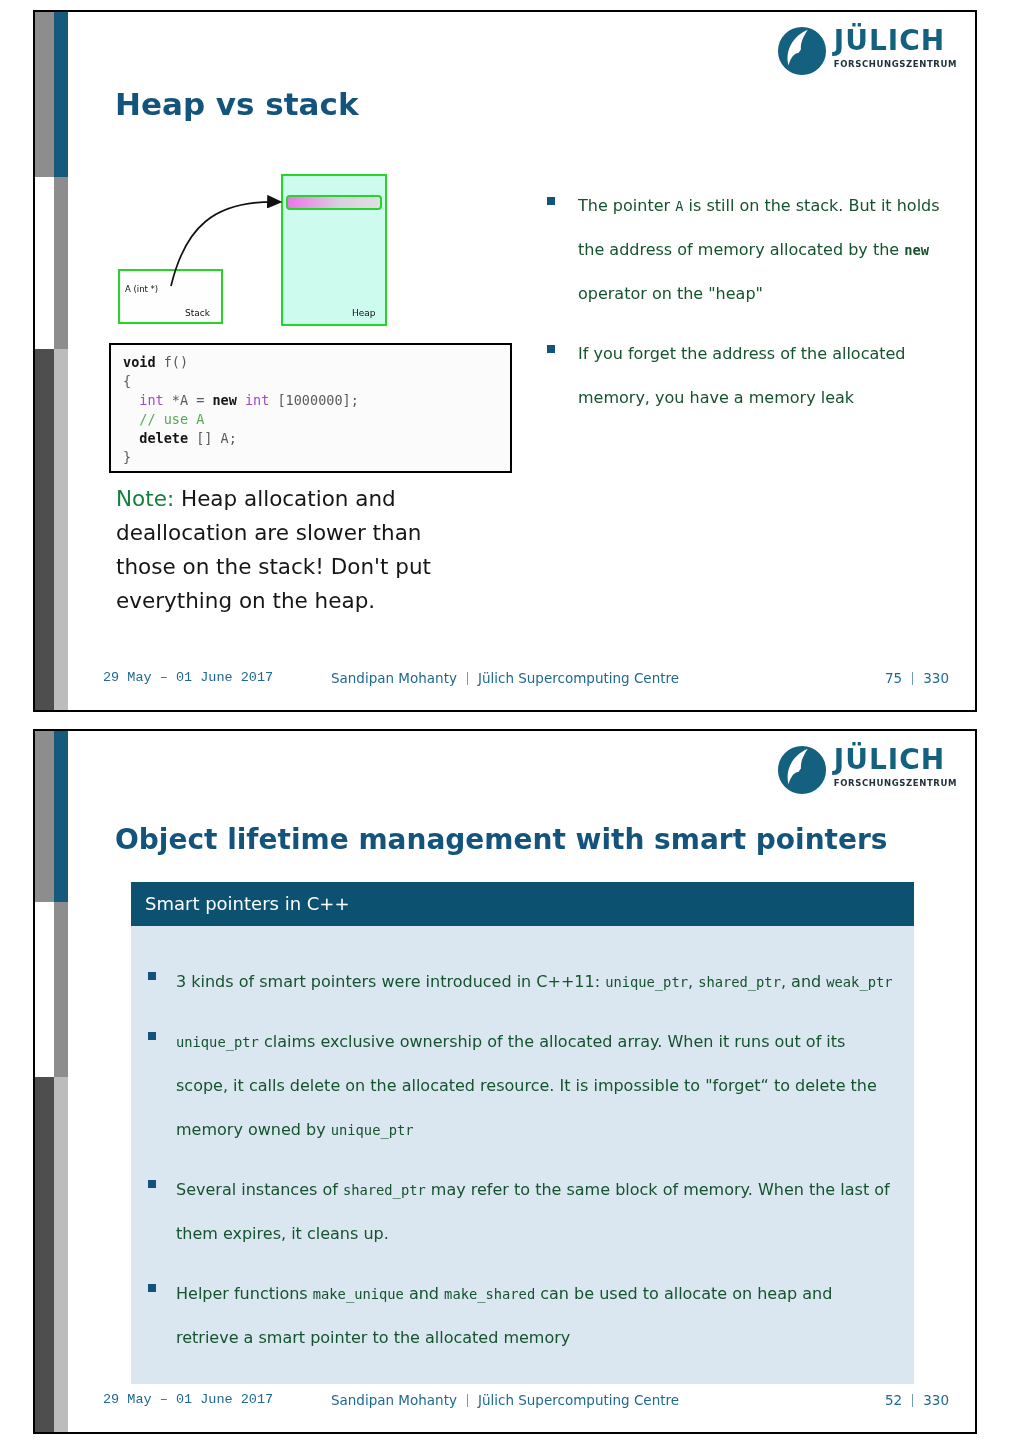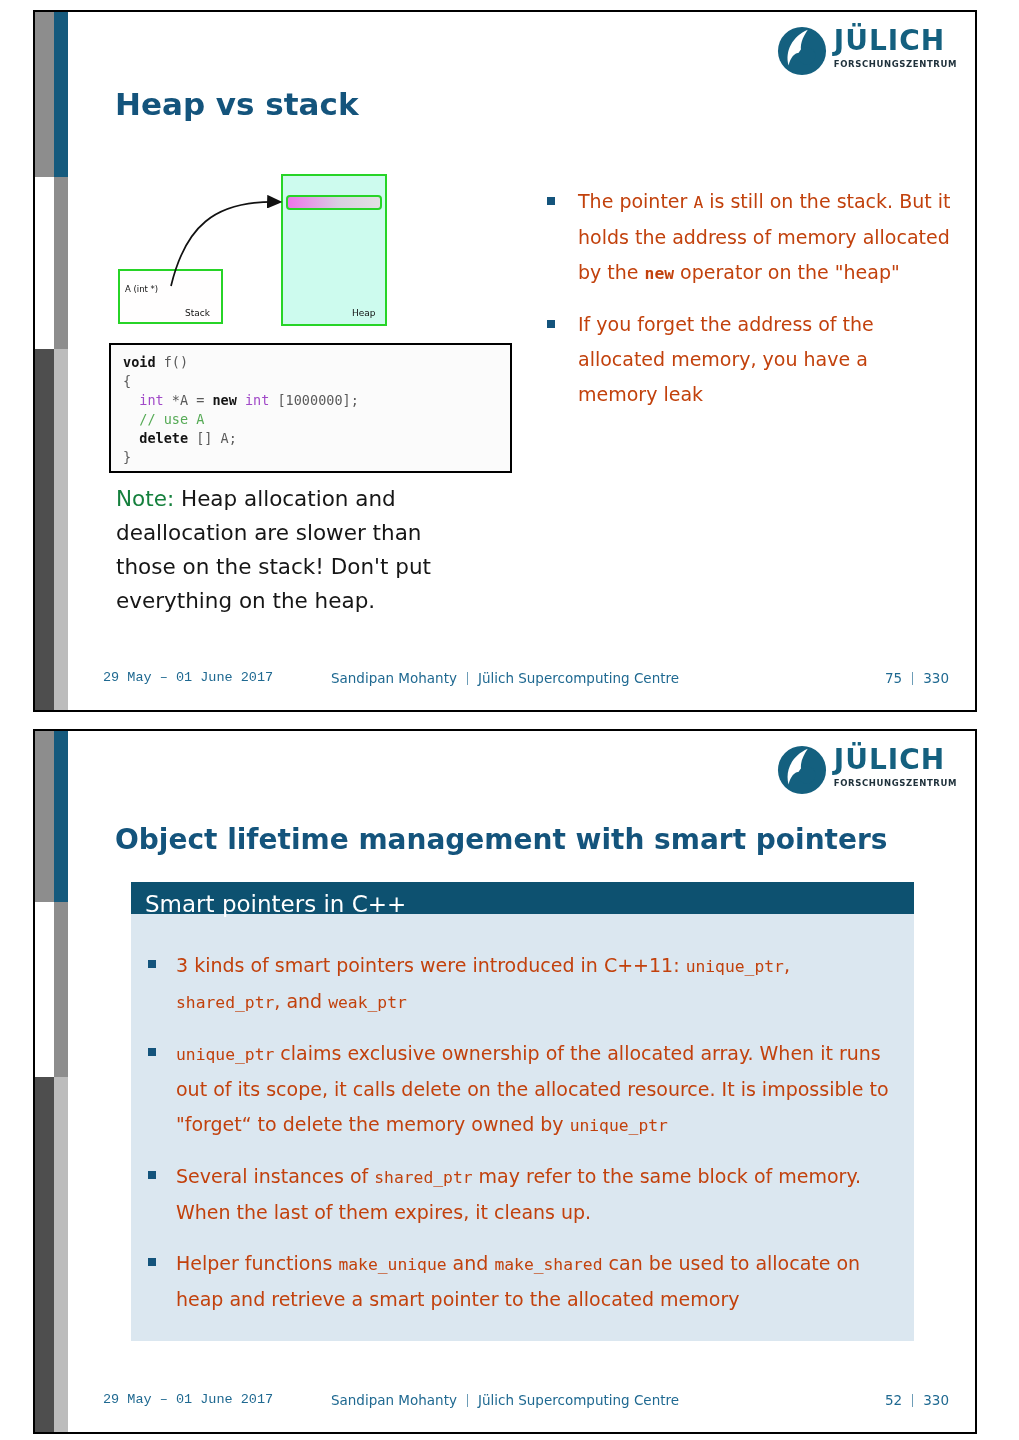--- a/index.html
+++ b/index.html
@@ -57,31 +57,31 @@
   .ck{font-weight:bold;color:#141414;}
   .ct{color:#a149c8;}
   .cc{color:#55aa55;}
 
   
   .note{position:absolute;left:81px;top:470px;width:356px;font-size:21.5px;line-height:34px;color:#161616;}
   .note-label{color:#15803d;}
 
   
   ul.blist{list-style:none;margin:0;padding:0;}
-  ul.blist li{position:relative;font-size:19px;line-height:35px;color:#c2410c;}
+  ul.blist li{position:relative;font-size:16px;line-height:44px;color:#14532d;}
   .sq{position:absolute;width:8px;height:8px;background:#14547c;}
   .rcol{position:absolute;left:505px;top:172px;width:412px;}
   .rcol li{padding-left:38px;margin-bottom:16px;}
   .rcol .sq{left:7px;top:13px;}
   .mono{font-family:"DejaVu Sans Mono",monospace;font-size:0.86em;}
   .monob{font-family:"DejaVu Sans Mono",monospace;font-size:0.86em;font-weight:bold;}
 
   
   .sp-box{position:absolute;left:96px;top:151px;width:783px;}
-  .sp-head{height:32px;background:#0d5170;color:#ffffff;font-size:23px;line-height:44px;padding-left:14px;}
+  .sp-head{height:44px;background:#0d5170;color:#ffffff;font-size:18px;line-height:44px;padding-left:14px;}
   .sp-body{background:#dbe7f0;padding:26px 20px 24px 45px;}
   .sp-body li{margin-bottom:16px;font-size:21px;line-height:32px;margin-top:8px;}
   .sp-body li:last-child{margin-bottom:0;}
   .sp-body .sq{left:-28px;top:12px;}
 
   
   .footer{position:absolute;left:0;right:0;bottom:20px;height:20px;font-size:13.5px;color:#1f6991;}
   .f-date{position:absolute;left:68px;top:0;font-family:Liberation Mono, monospace;}
   .f-center{position:absolute;left:0;right:0;top:0;text-align:center;}
   .f-right{position:absolute;right:26px;top:0;}

